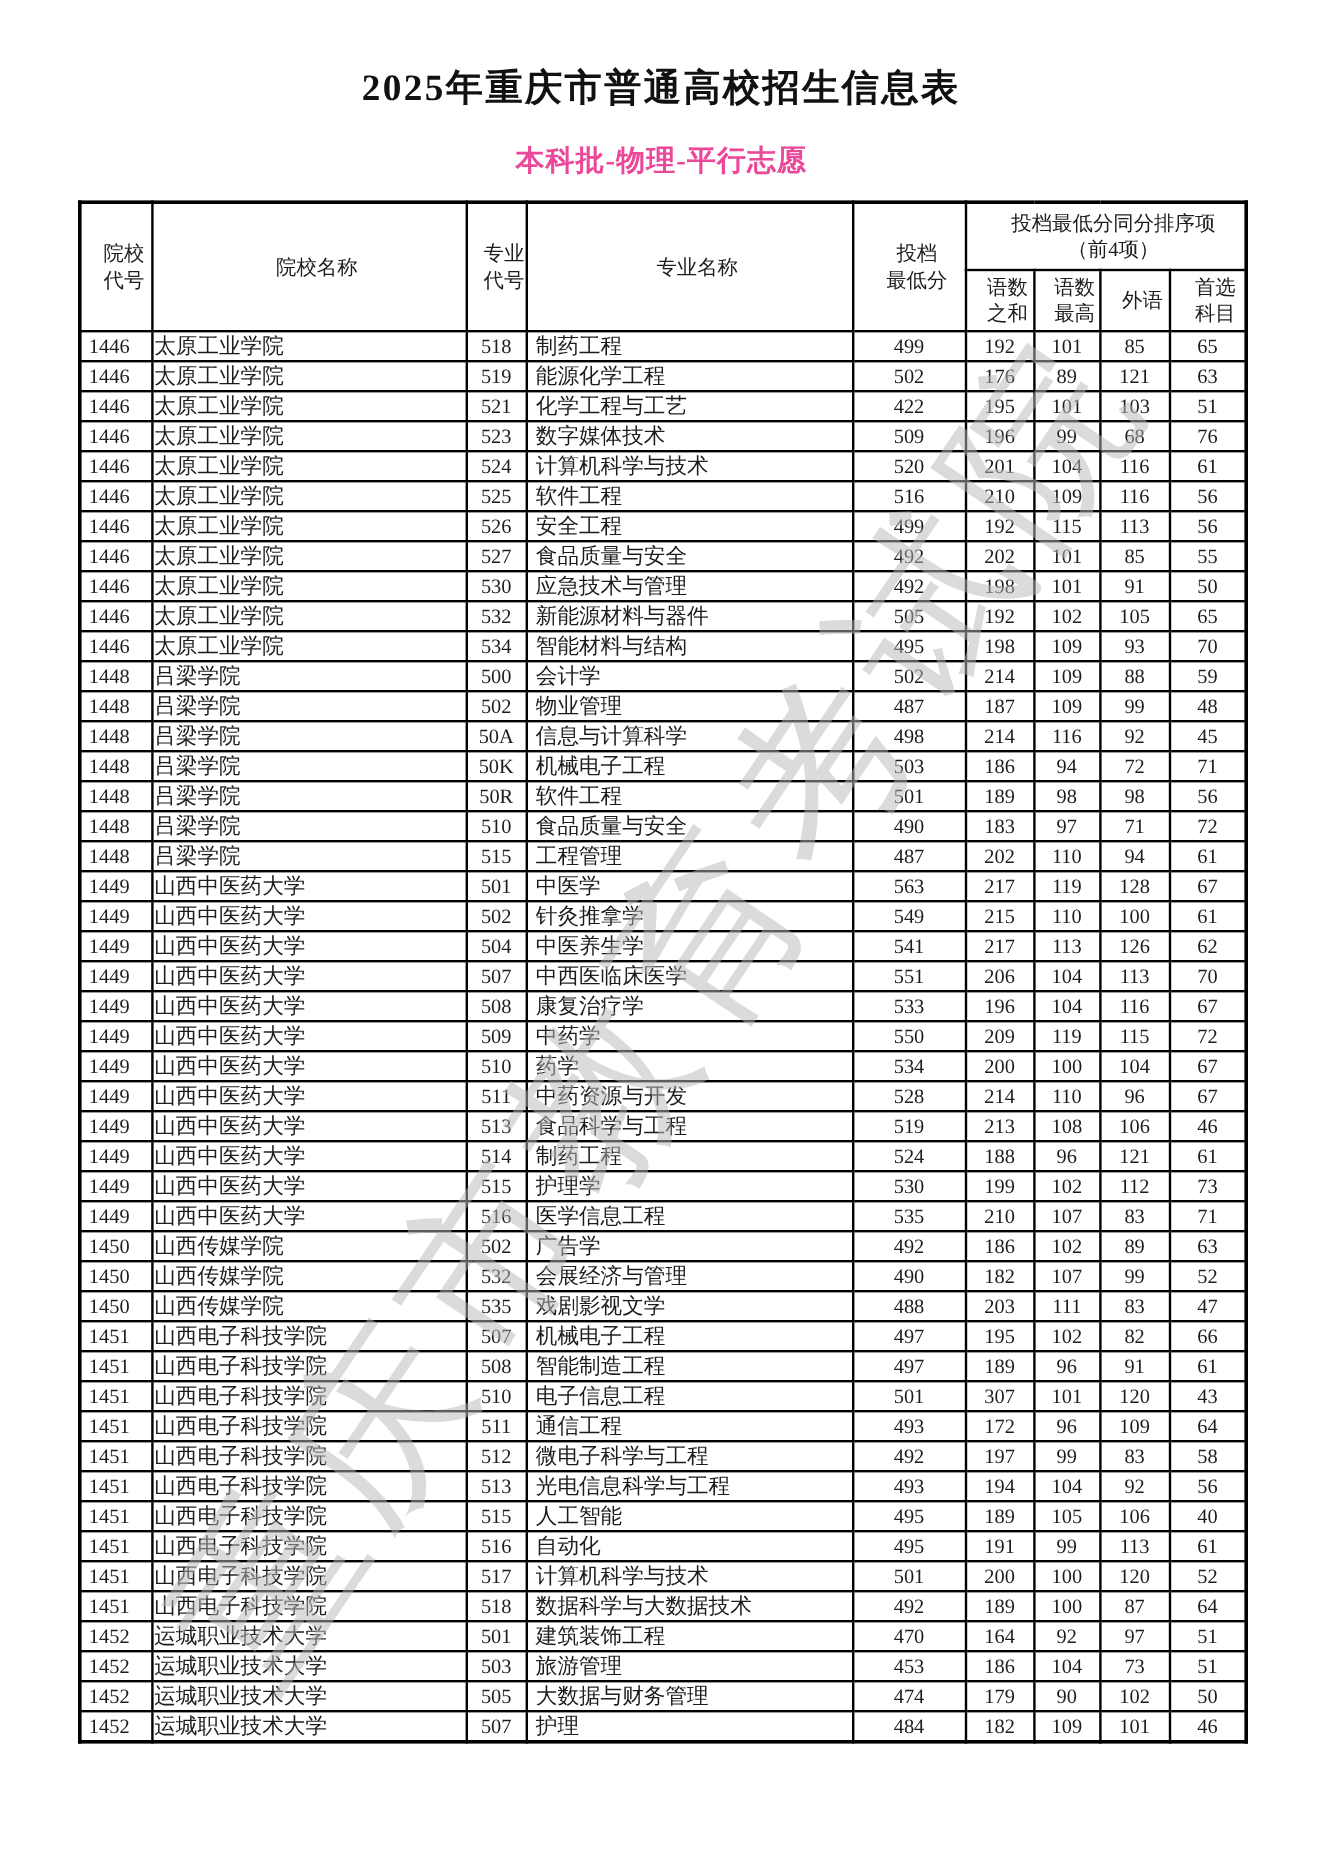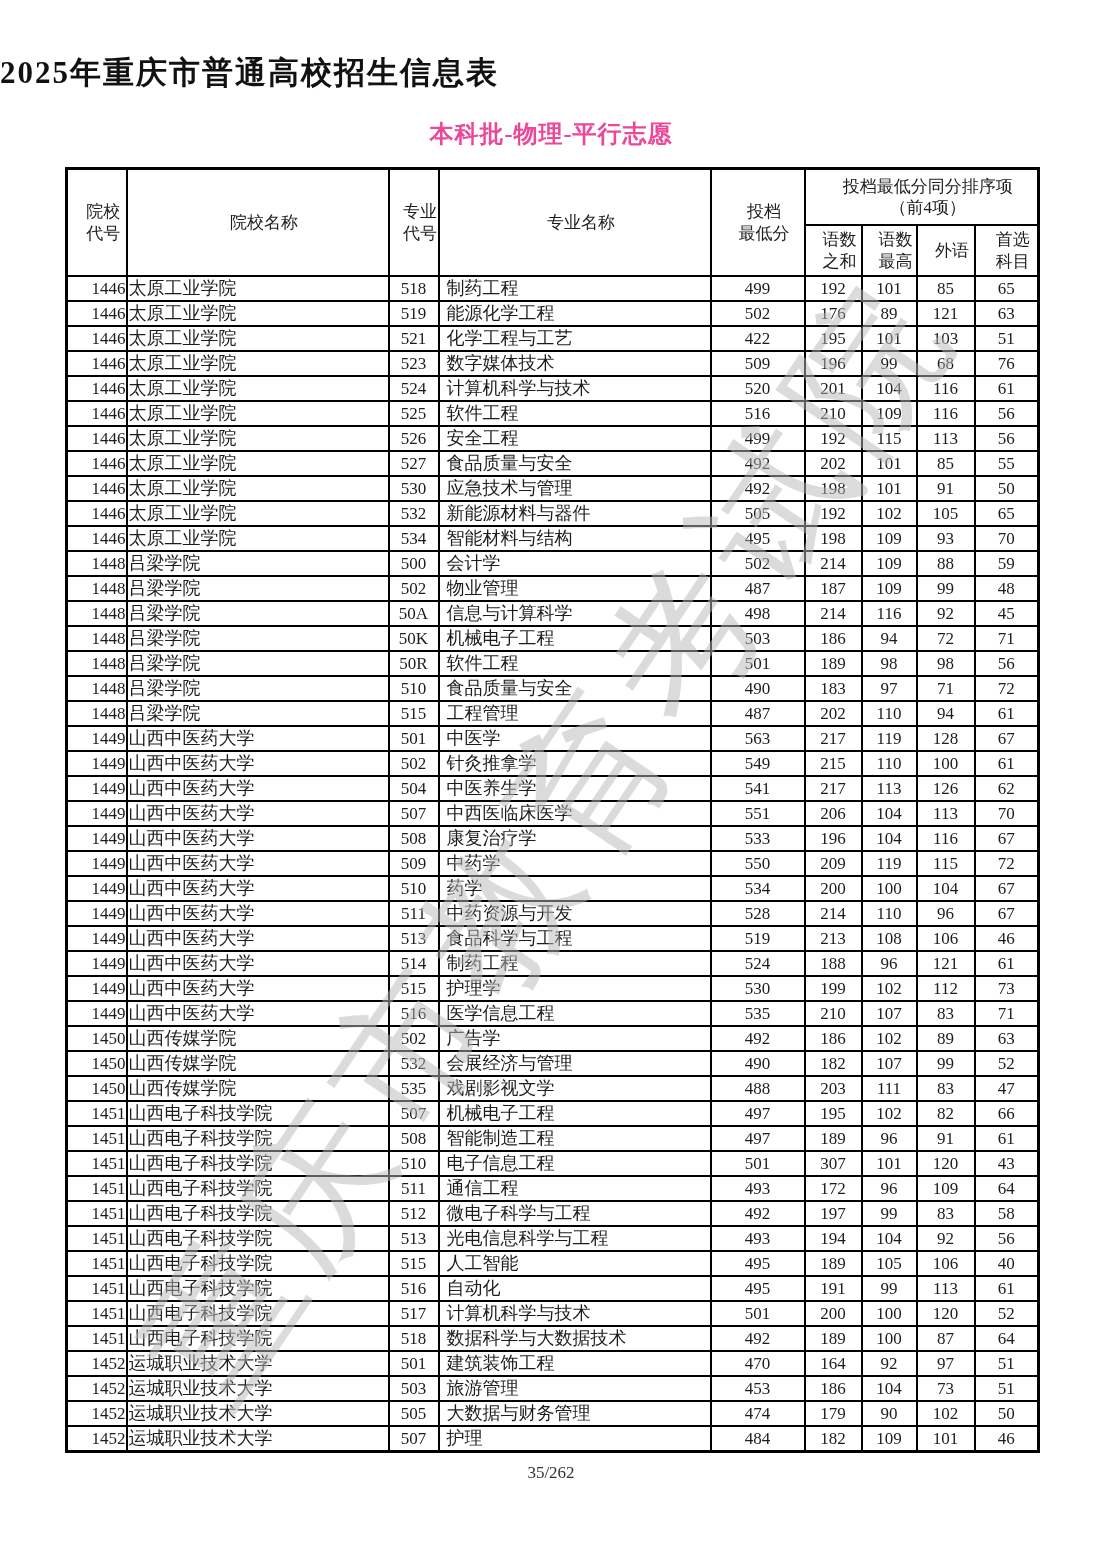--- a/index.html
+++ b/index.html
@@ -6,21 +6,21 @@
   .page{
     position:relative;
     width:1102px;height:1559px;
     background:#ffffff;
     overflow:hidden;
     font-family:"Liberation Serif","DejaVu Serif",serif;
     color:#1c1c1c;
   }
   .title{
     position:absolute;top:52px;left:0;width:100%;
-    font-size:31px;font-weight:700;
+    text-align:center;font-size:31px;font-weight:700;
     letter-spacing:2px;color:#111;
   }
   .subtitle{
     position:absolute;top:118px;left:0;width:100%;
     text-align:center;font-size:24px;font-weight:700;
     letter-spacing:1px;color:#ec4899;
   }
   table.main{
     position:absolute;left:65px;top:167px;
     width:972px;
@@ -46,21 +46,21 @@
   thead tr.h1 th{height:54px;}
   thead tr.h2 th{height:49px;}
   th.th-code, th.th-name{text-align:left;padding-left:6px;}
   tbody td{
     height:23px;
     font-size:17px;
     line-height:1.05;
     text-align:center;
     vertical-align:middle;
   }
-  tbody td:nth-child(1){text-align:right;padding-left:6px;}
+  tbody td:nth-child(1){text-align:left;padding-left:6px;}
   tbody td:nth-child(2){text-align:left;padding-left:1px;font-size:18px;}
   tbody td:nth-child(4){text-align:left;padding-left:7px;font-size:18px;}
   .page-number{
     position:absolute;top:1463px;left:0;width:100%;
     text-align:center;font-size:17px;color:#333;
   }
   .watermark{
     position:absolute;
     left:50%;top:54%;
     transform:translate(-50%,-50%) rotate(-56deg);
@@ -634,15 +634,14 @@
           <td>182</td>
           <td>109</td>
           <td>101</td>
           <td>46</td>
         </tr>
       </tbody>
   </table>
 
   <div class="watermark">重庆市教育考试院</div>
 
-  <div class="page-number">35/262</div>
 
 </div>
 
 </body></html>

